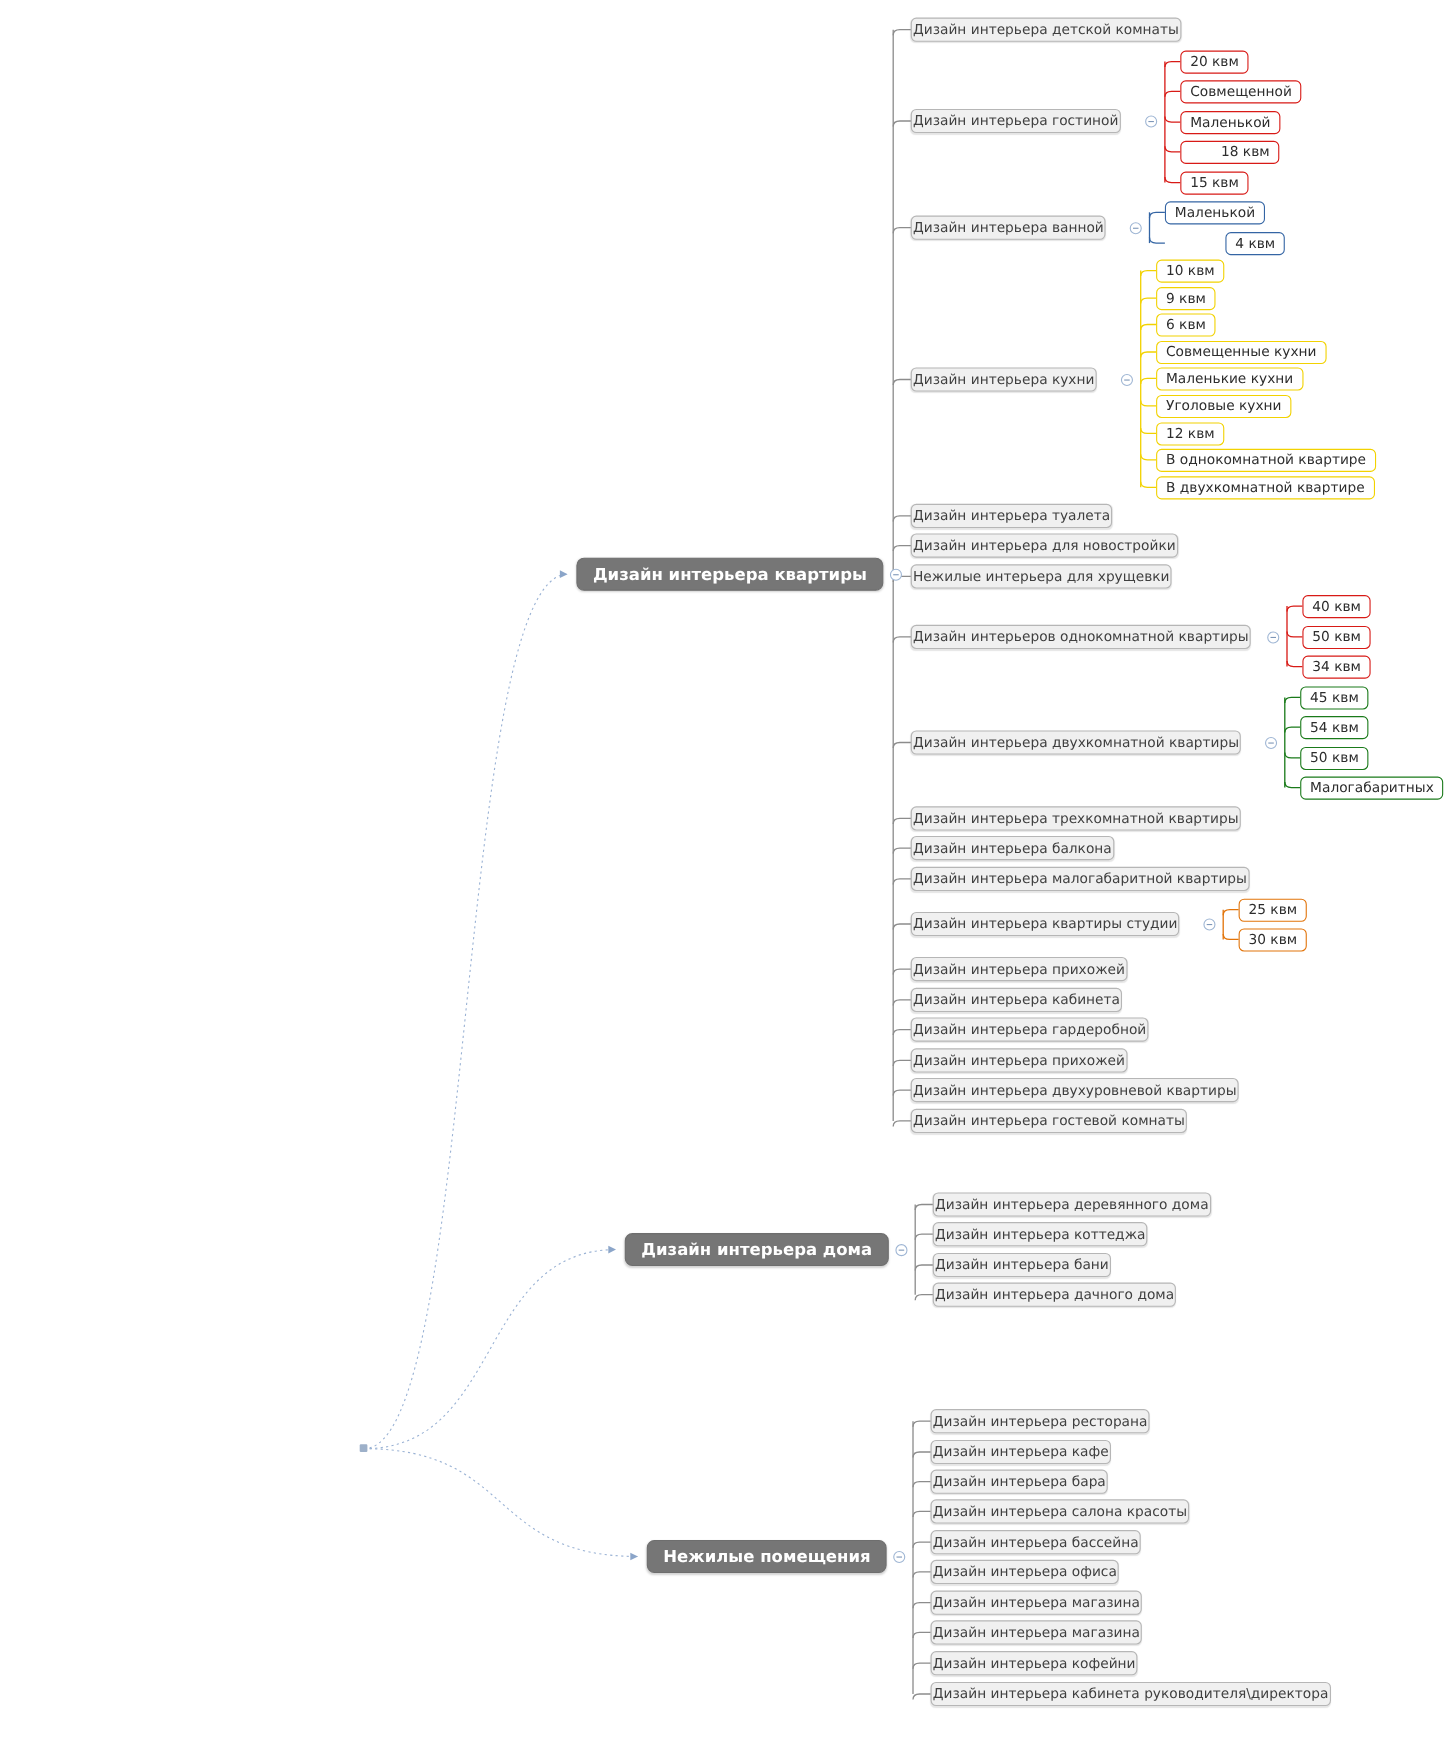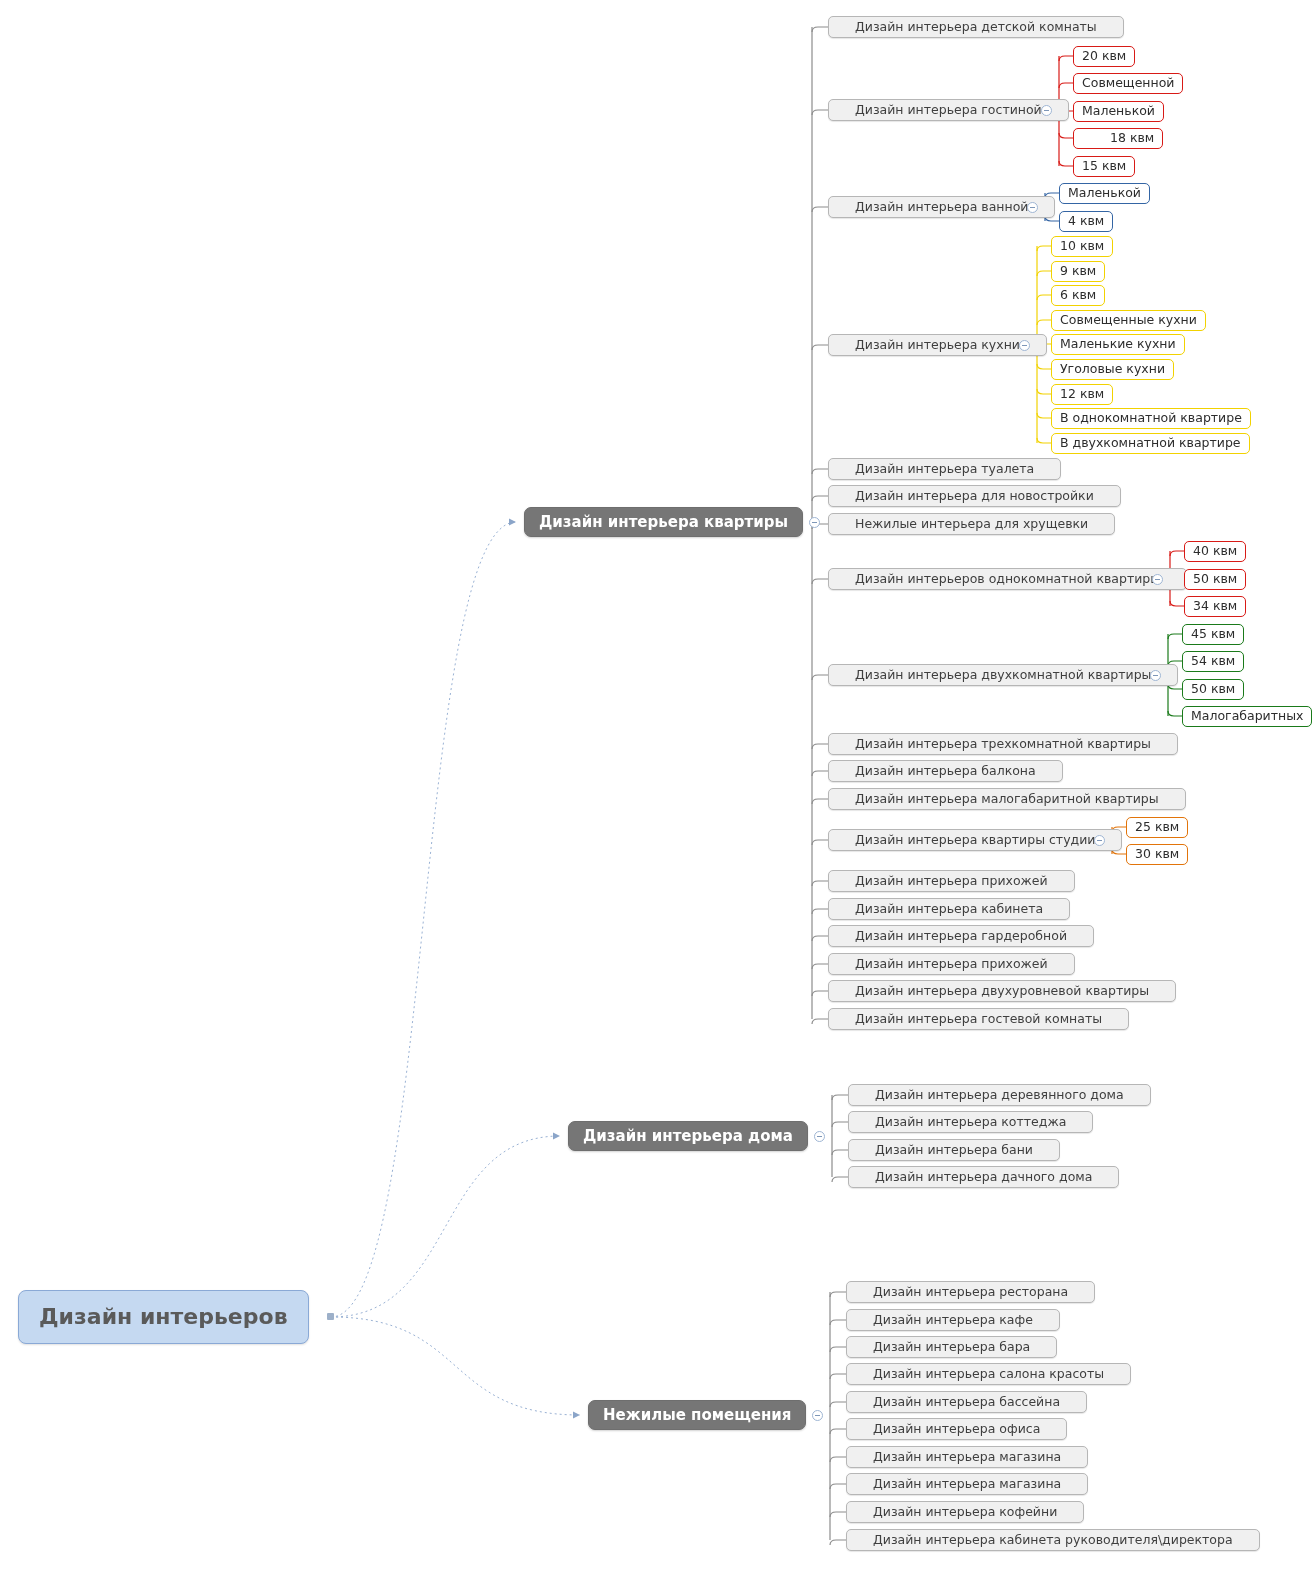--- a/index.html
+++ b/index.html
@@ -48,21 +48,21 @@
     border-radius:7px;
     box-shadow:0 1px 2px rgba(0,0,0,.18);
   }
 
   
   .node.l2{
     background:#f0f0f0;
     border:1px solid #b6b6b6;
     color:#3f3f3f;
     font-size:12.5px;
-    padding:0 26px;
+    padding:0 1px;
     height:22px;
     box-shadow:0 1px 1px rgba(0,0,0,.10);
   }
 
   
   .node.l3{
     background:#ffffff;
     font-size:12.5px;
     color:#2d2d2d;
     padding:0 8px;
@@ -171,36 +171,35 @@
       <path d="M 830 1325 Q 830 1320 836 1320 L 846 1320" fill="none" stroke="#8c8c8c" stroke-width="1.2"></path>
       <path d="M 830 1352 Q 830 1347 836 1347 L 846 1347" fill="none" stroke="#8c8c8c" stroke-width="1.2"></path>
       <path d="M 830 1379 Q 830 1374 836 1374 L 846 1374" fill="none" stroke="#8c8c8c" stroke-width="1.2"></path>
       <path d="M 830 1407 Q 830 1402 836 1402 L 846 1402" fill="none" stroke="#8c8c8c" stroke-width="1.2"></path>
       <path d="M 830 1434 Q 830 1429 836 1429 L 846 1429" fill="none" stroke="#8c8c8c" stroke-width="1.2"></path>
       <path d="M 830 1462 Q 830 1457 836 1457 L 846 1457" fill="none" stroke="#8c8c8c" stroke-width="1.2"></path>
       <path d="M 830 1489 Q 830 1484 836 1484 L 846 1484" fill="none" stroke="#8c8c8c" stroke-width="1.2"></path>
       <path d="M 830 1517 Q 830 1512 836 1512 L 846 1512" fill="none" stroke="#8c8c8c" stroke-width="1.2"></path>
       <path d="M 830 1545 Q 830 1540 836 1540 L 846 1540" fill="none" stroke="#8c8c8c" stroke-width="1.2"></path>
     </svg>
-<div class="node root" style="left: 18px; top: 1290px;">Дизайн интерьеров</div>
     <div class="rootdot" style="left: 327px; top: 1313px;"></div>
     <div class="node l1" style="left: 524px; top: 507px;">Дизайн интерьера квартиры</div>
     <div class="toggle" style="left: 809px; top: 516.5px;"></div>
     <div class="node l2" style="left: 828px; top: 16px;">Дизайн интерьера детской комнаты</div>
     <div class="node l2" style="left: 828px; top: 99px;">Дизайн интерьера гостиной</div>
     <div class="toggle" style="left: 1041px; top: 104.5px;"></div>
     <div class="node l3 red" style="left: 1073px; top: 45.5px;">20 квм</div>
     <div class="node l3 red" style="left: 1073px; top: 72.5px;">Совмещенной</div>
     <div class="node l3 red" style="left: 1073px; top: 100.5px;">Маленькой</div>
     <div class="node l3 red" style="left: 1073px; top: 127.5px; padding-left: 36px;">18 квм</div>
     <div class="node l3 red" style="left: 1073px; top: 155.5px;">15 квм</div>
     <div class="node l2" style="left: 828px; top: 196px;">Дизайн интерьера ванной</div>
     <div class="toggle" style="left: 1027px; top: 201.5px;"></div>
     <div class="node l3 blue" style="left: 1059px; top: 182.5px;">Маленькой</div>
-    <div class="node l3 blue" style="left: 1059px; top: 210.5px; text-align: center;">4 квм</div>
+    <div class="node l3 blue" style="left: 1114px; top: 210.5px; text-align: center;">4 квм</div>
     <div class="node l2" style="left: 828px; top: 334px;">Дизайн интерьера кухни</div>
     <div class="toggle" style="left: 1019px; top: 339.5px;"></div>
     <div class="node l3 yellow" style="left: 1051px; top: 235.5px;">10 квм</div>
     <div class="node l3 yellow" style="left: 1051px; top: 260.5px;">9 квм</div>
     <div class="node l3 yellow" style="left: 1051px; top: 284.5px;">6 квм</div>
     <div class="node l3 yellow" style="left: 1051px; top: 309.5px;">Совмещенные кухни</div>
     <div class="node l3 yellow" style="left: 1051px; top: 333.5px;">Маленькие кухни</div>
     <div class="node l3 yellow" style="left: 1051px; top: 358.5px;">Уголовые кухни</div>
     <div class="node l3 yellow" style="left: 1051px; top: 383.5px;">12 квм</div>
     <div class="node l3 yellow" style="left: 1051px; top: 407.5px;">В однокомнатной квартире</div>

